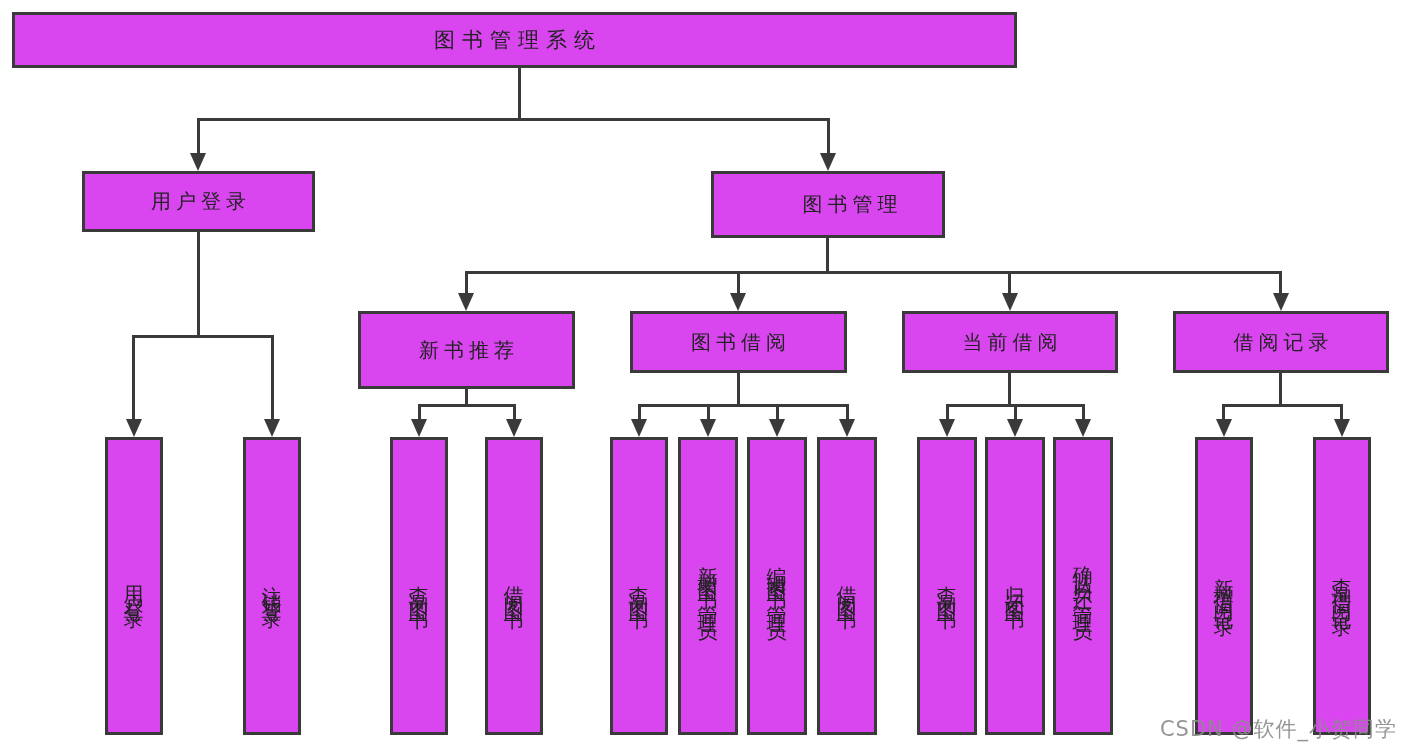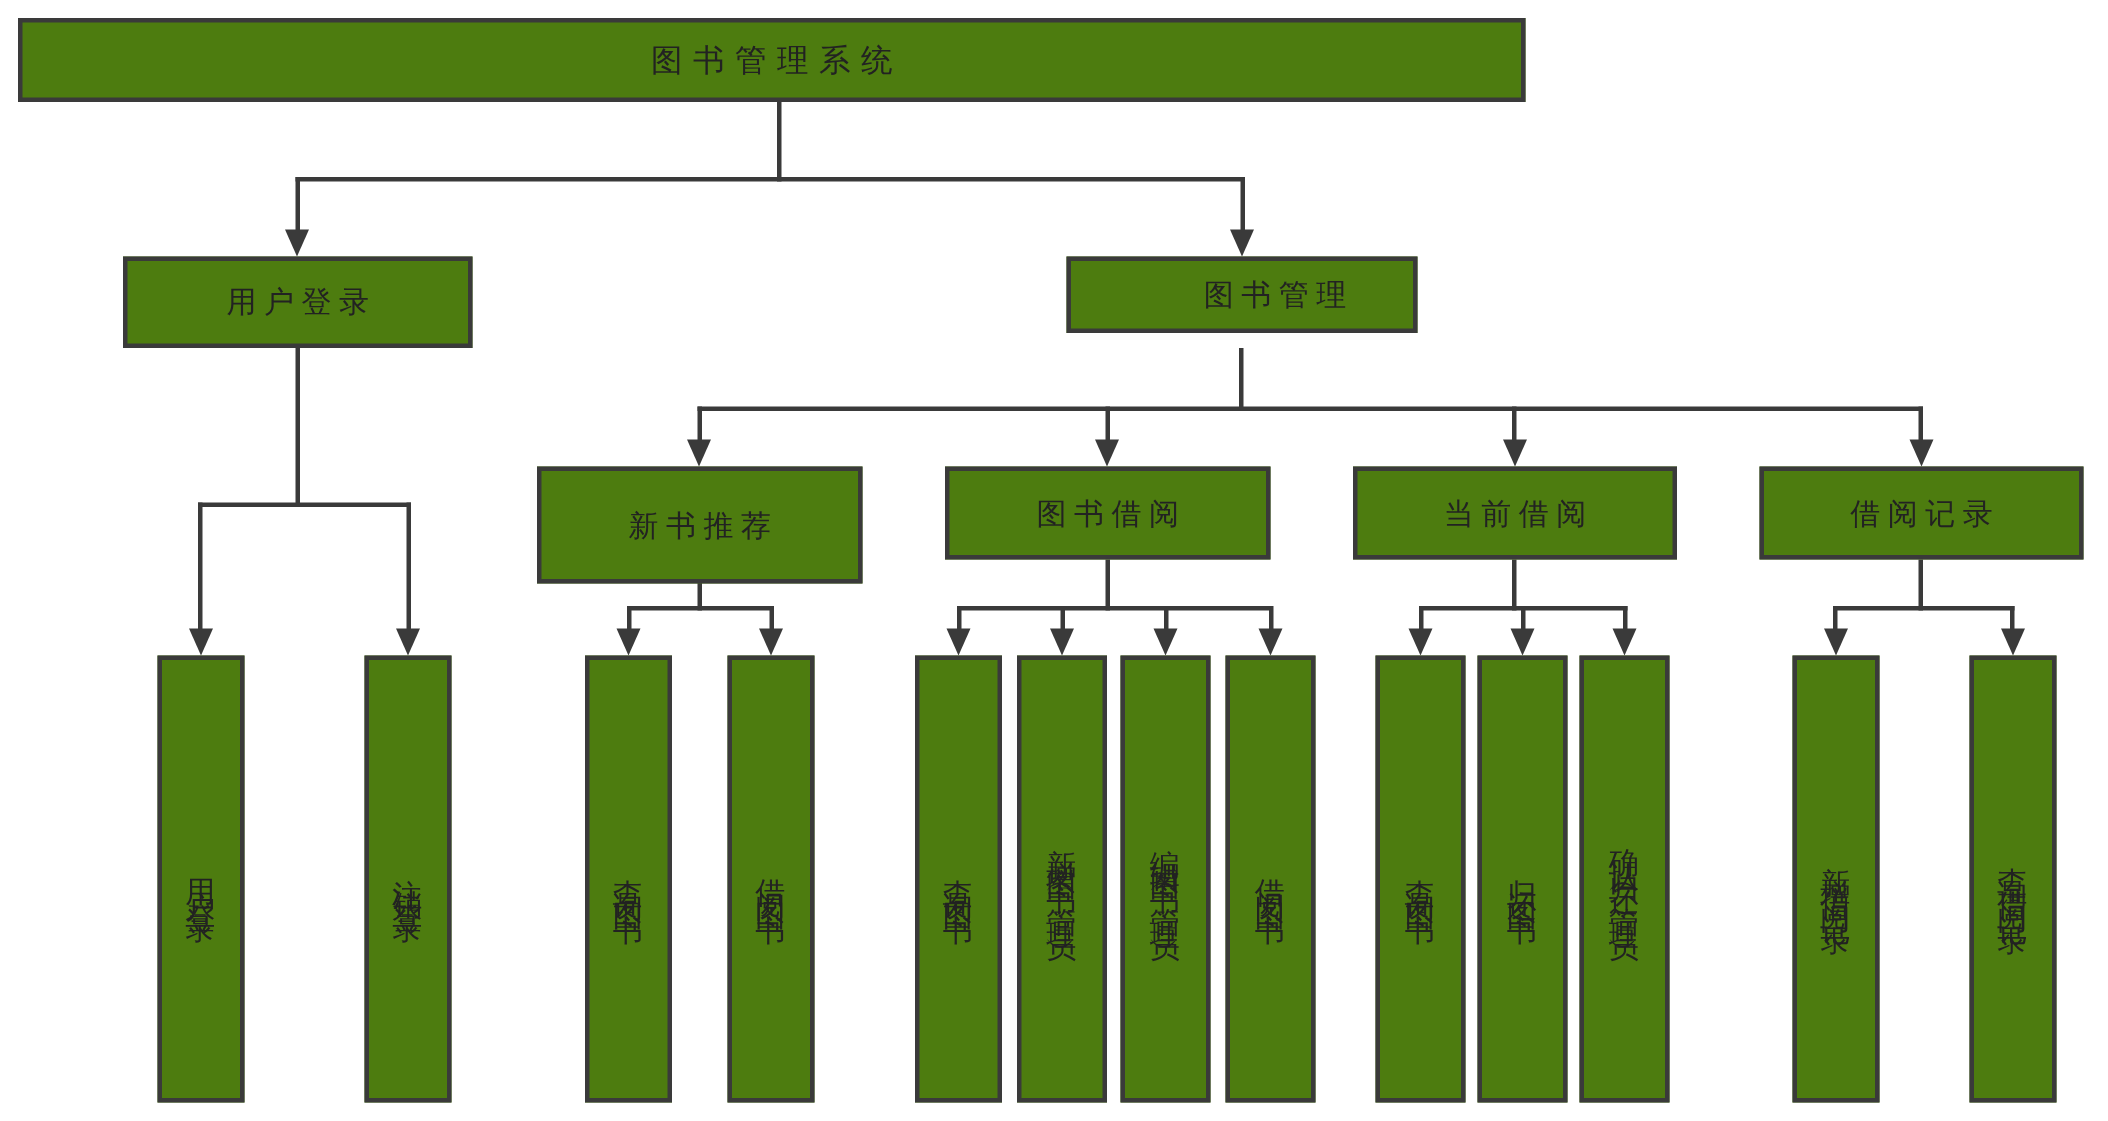--- a/index.html
+++ b/index.html
@@ -10,21 +10,21 @@
   .stage{
     position:relative;
     width:1405px;height:747px;
     background:#ffffff;
     font-family:"DejaVu Sans","Liberation Sans",sans-serif;
     overflow:hidden;
   }
   .node{
     position:absolute;
     box-sizing:border-box;
-    background:#4d7c0f;
+    background:#d946ef;
     border:3px solid var(--line);
     display:flex;align-items:center;justify-content:center;
     color:var(--text);
     font-size:20px;
     z-index:2;
   }
   .hnode{letter-spacing:5px;text-indent:5px;}
   .rootnode{letter-spacing:7px;text-indent:7px;font-size:21px;}
   .leaf span{
     writing-mode:vertical-rl;
@@ -66,21 +66,21 @@
   <div class="vline" style="left:518px;top:68px;height:53px;"></div>
   <div class="hline" style="left:197px;top:118px;width:633px;"></div>
   <div class="vline" style="left:197px;top:118px;height:37px;"></div>
   <div class="arrow" style="left:198px;top:153px;"></div>
   <div class="vline" style="left:827px;top:118px;height:37px;"></div>
   <div class="arrow" style="left:828px;top:153px;"></div>
 
   <div class="node hnode" style="left:82px;top:171px;width:233px;height:61px;">
     <span>用户登录</span>
   </div>
-  <div class="node hnode" style="left:711px;top:171px;width:234px;height:51px;padding-left:44px;">
+  <div class="node hnode" style="left:711px;top:171px;width:234px;height:67px;padding-left:44px;">
     <span>图书管理</span>
   </div>
 
   <div class="vline" style="left:197px;top:232px;height:106px;"></div>
   <div class="hline" style="left:132px;top:335px;width:142px;"></div>
   <div class="vline" style="left:132px;top:335px;height:86px;"></div>
   <div class="arrow" style="left:134px;top:419px;"></div>
   <div class="vline" style="left:271px;top:335px;height:86px;"></div>
   <div class="arrow" style="left:272px;top:419px;"></div>
 
@@ -179,14 +179,15 @@
     <span>确认归还（管理员）</span>
   </div>
 
   <div class="node leaf" style="left:1195px;top:437px;width:58px;height:298px;">
     <span>新增借阅记录</span>
   </div>
   <div class="node leaf" style="left:1313px;top:437px;width:58px;height:298px;">
     <span>查询借阅记录</span>
   </div>
 
+  <div class="watermark">CSDN @软件_小贺同学</div>
 
 </div>
 
 </body></html>

